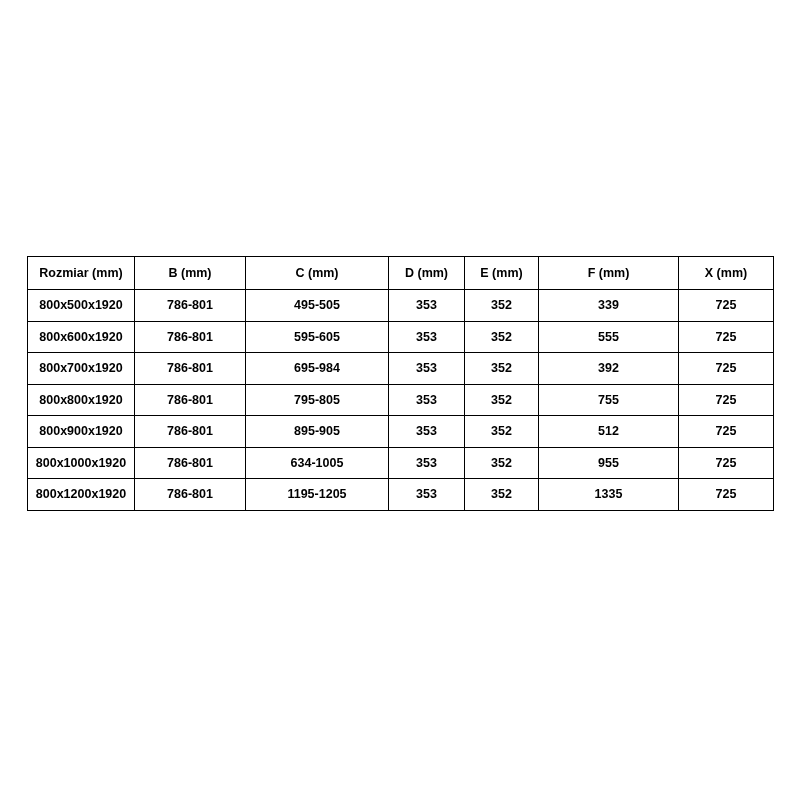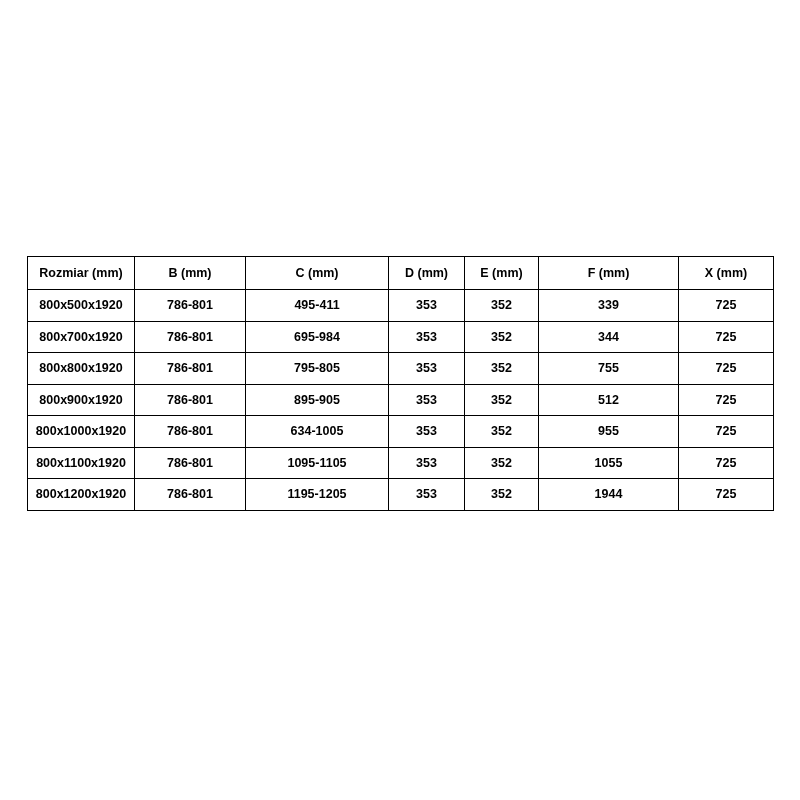--- a/index.html
+++ b/index.html
@@ -72,33 +72,42 @@
         <th>D (mm)</th>
         <th>E (mm)</th>
         <th>F (mm)</th>
         <th>X (mm)</th>
       </tr>
     </thead>
     <tbody>
       <tr>
         <td>800x500x1920</td>
         <td>786-801</td>
-        <td>495-411</td>
+        <td>495-505</td>
         <td>353</td>
         <td>352</td>
         <td>339</td>
+        <td>725</td>
+      </tr>
+      <tr>
+        <td>800x600x1920</td>
+        <td>786-801</td>
+        <td>595-605</td>
+        <td>353</td>
+        <td>352</td>
+        <td>555</td>
         <td>725</td>
       </tr>
       <tr>
         <td>800x700x1920</td>
         <td>786-801</td>
         <td>695-984</td>
         <td>353</td>
         <td>352</td>
-        <td>344</td>
+        <td>392</td>
         <td>725</td>
       </tr>
       <tr>
         <td>800x800x1920</td>
         <td>786-801</td>
         <td>795-805</td>
         <td>353</td>
         <td>352</td>
         <td>755</td>
         <td>725</td>
@@ -115,32 +124,23 @@
       <tr>
         <td>800x1000x1920</td>
         <td>786-801</td>
         <td>634-1005</td>
         <td>353</td>
         <td>352</td>
         <td>955</td>
         <td>725</td>
       </tr>
       <tr>
-        <td>800x1100x1920</td>
-        <td>786-801</td>
-        <td>1095-1105</td>
-        <td>353</td>
-        <td>352</td>
-        <td>1055</td>
-        <td>725</td>
-      </tr>
-      <tr>
         <td>800x1200x1920</td>
         <td>786-801</td>
         <td>1195-1205</td>
         <td>353</td>
         <td>352</td>
-        <td>1944</td>
+        <td>1335</td>
         <td>725</td>
       </tr>
     </tbody>
   </table>
 </div>
 
 </body></html>

